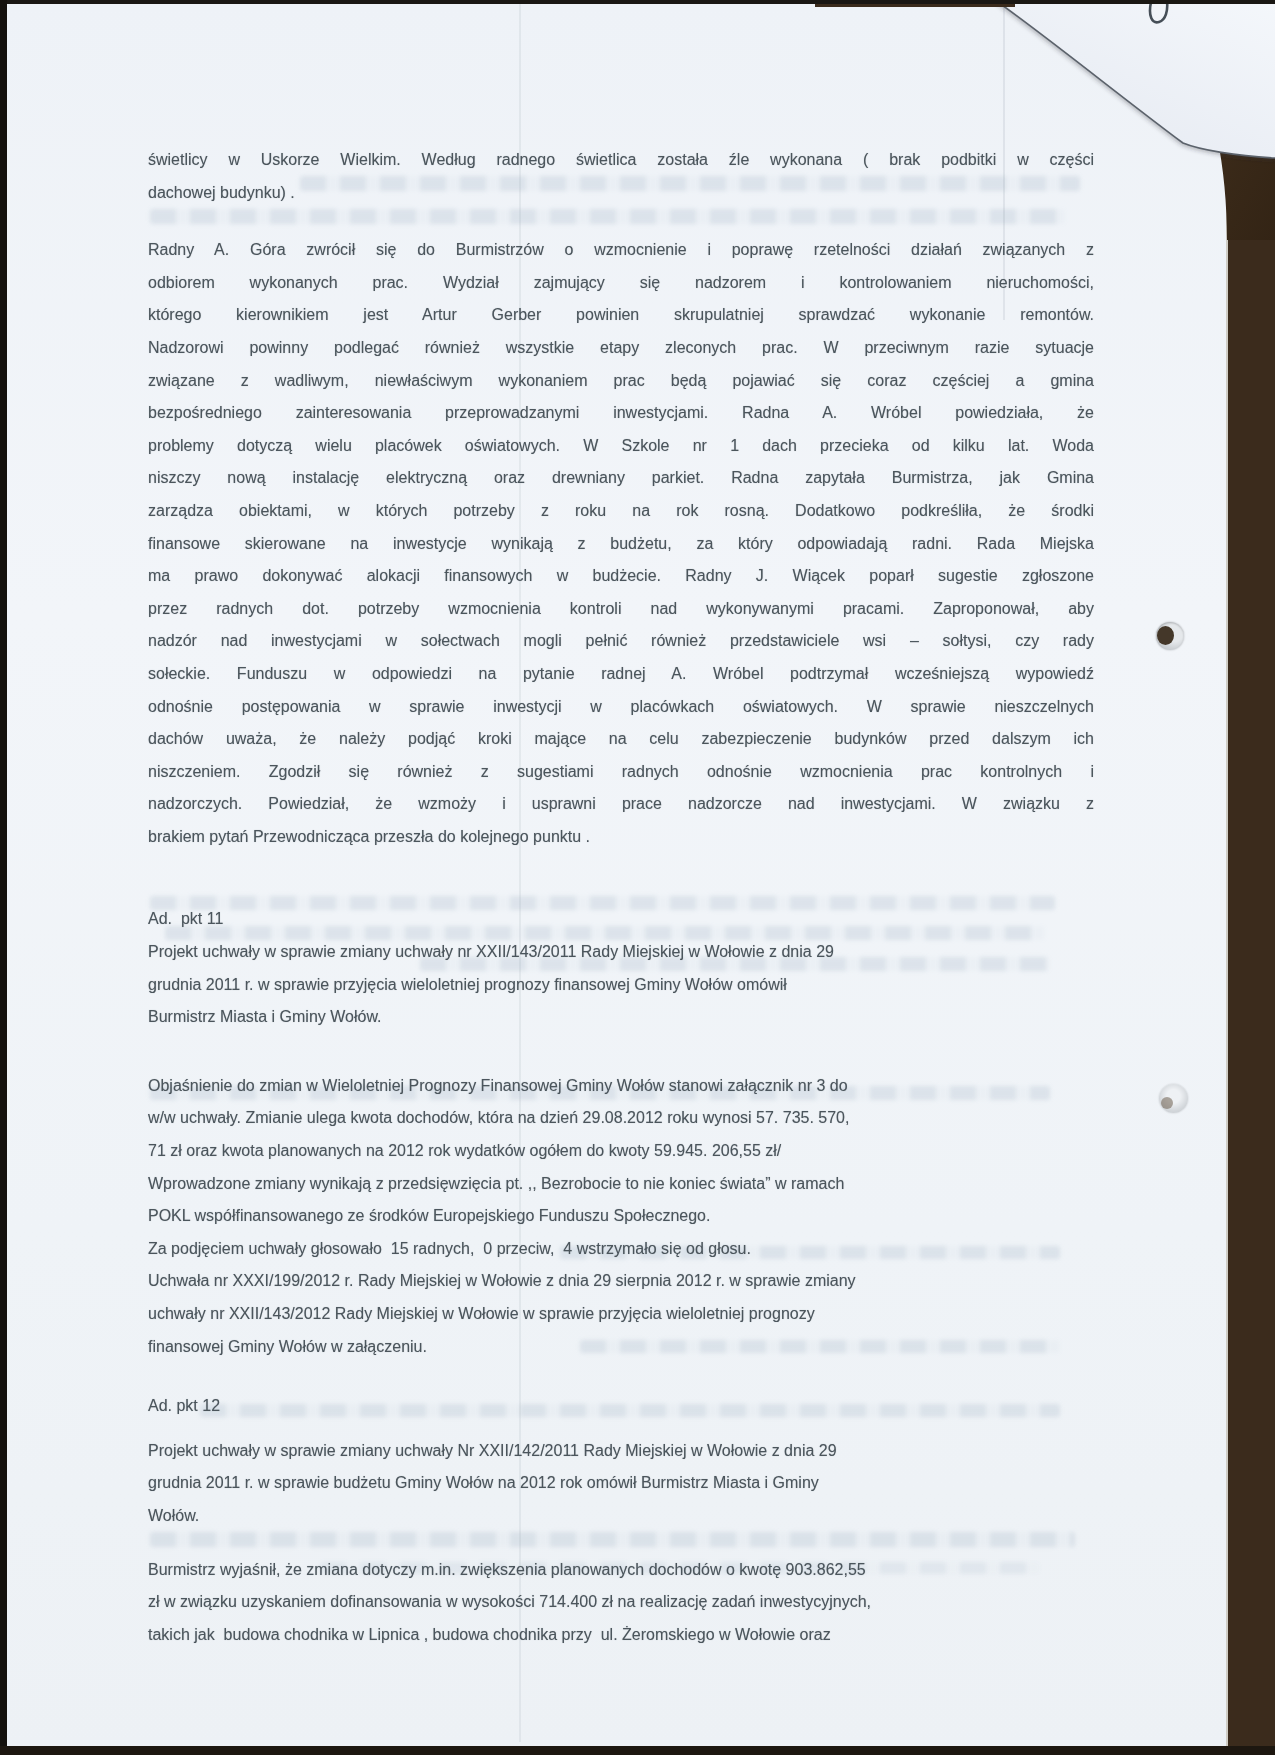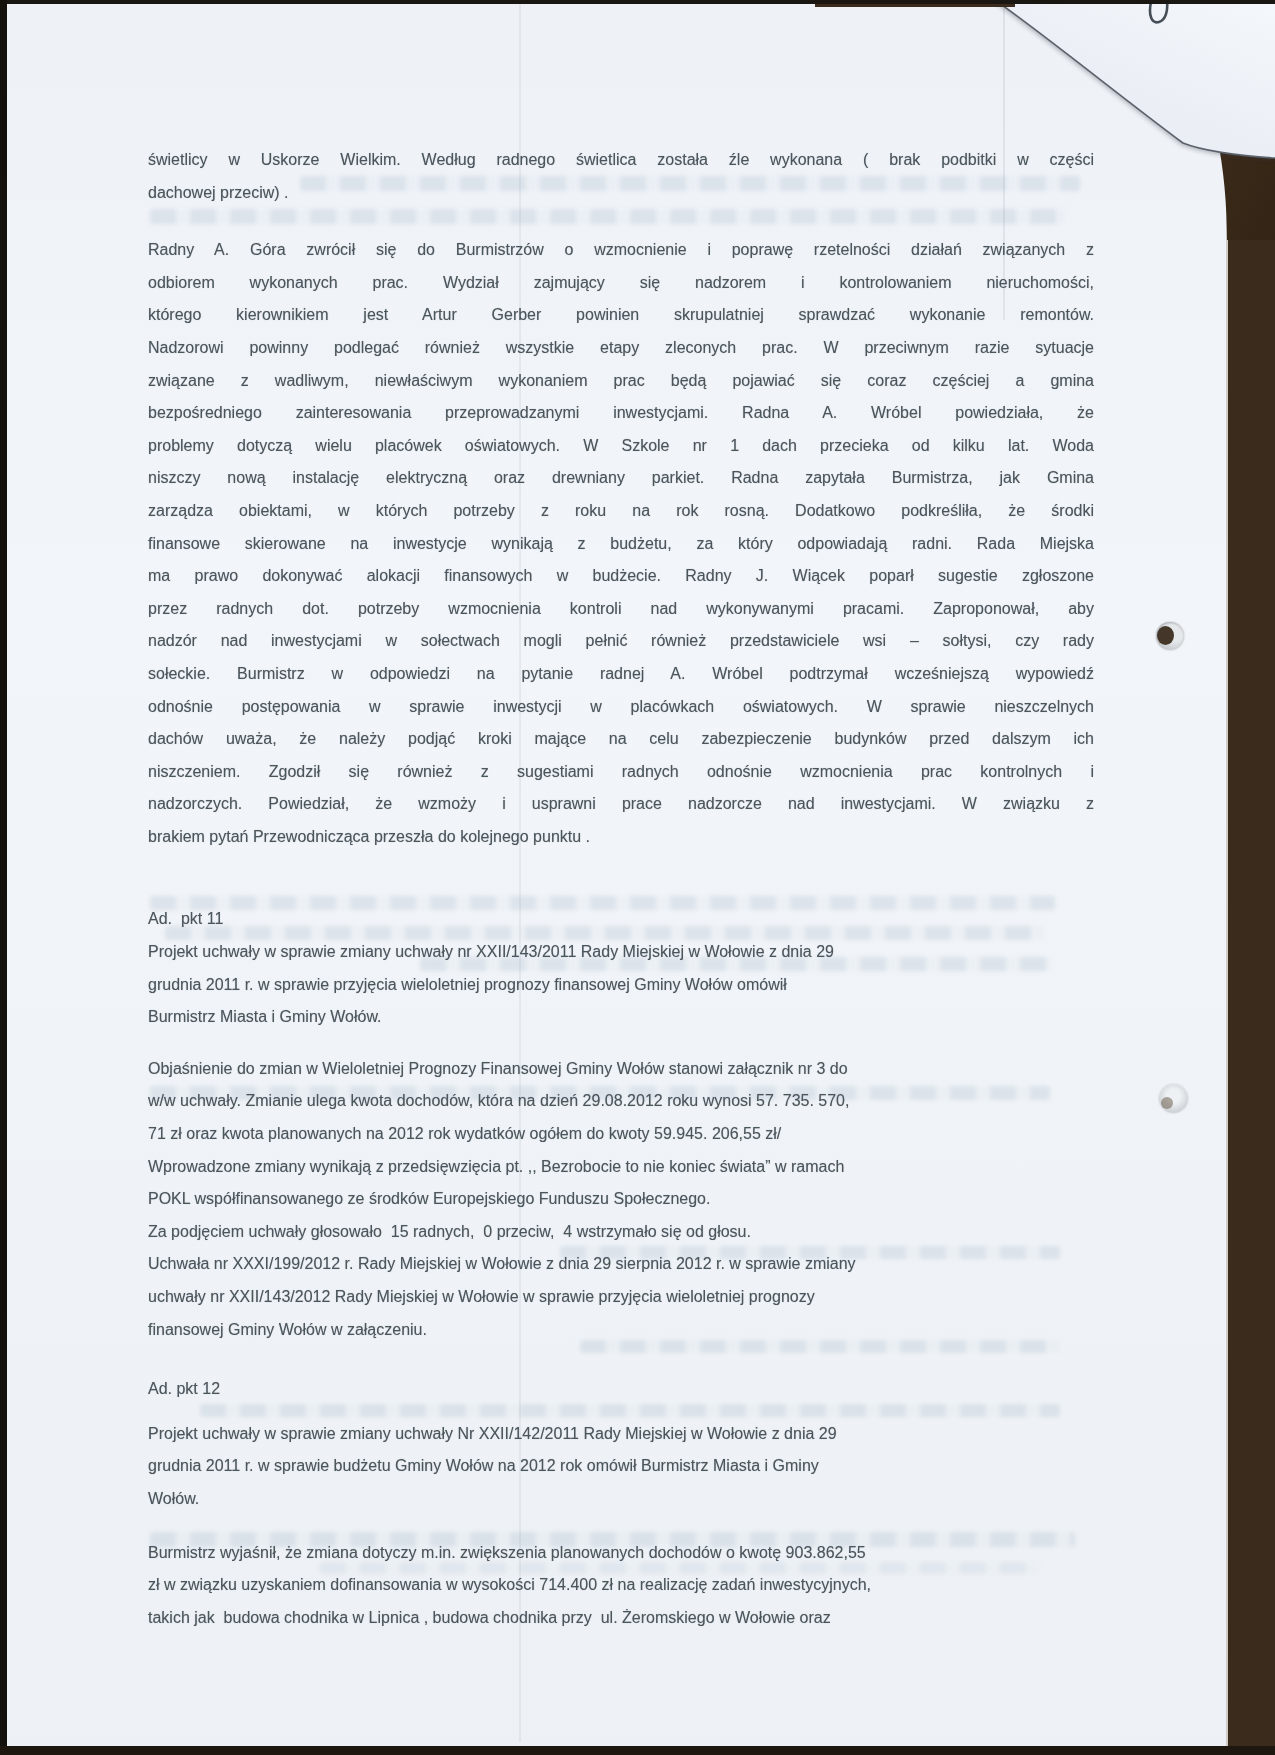--- a/index.html
+++ b/index.html
@@ -31,21 +31,21 @@
   #crease1{left:519px;top:0;width:2px;height:1742px;}
   #crease2{left:1003px;top:0;width:2px;height:320px;background:rgba(120,135,150,0.14);}
   
   #content{position:absolute;left:148px;top:144px;width:946px;z-index:2;
            color:#4b555c;font-size:16px;line-height:32.6px;
            text-shadow:0 0 1px rgba(74,84,92,0.38);}
   .block{margin:0;}
   .line{height:32.6px;white-space:pre;}
   .line.j{text-align:justify;text-align-last:justify;white-space:normal;}
   .b0{margin-top:0;} .b1{margin-top:25px;} .b2{margin-top:50px;} .b3{margin-top:0;}
-  .b4{margin-top:19px;} .b5{margin-top:27px;} .b6{margin-top:12px;} .b7{margin-top:21px;}
+  .b4{margin-top:36px;} .b5{margin-top:27px;} .b6{margin-top:12px;} .b7{margin-top:21px;}
 </style>
 </head>
 <body>
 
 <div id="scan">
 
   <div class="smudge" style="left:300px;top:176px;width:780px;height:15px;"></div>
   <div class="smudge" style="left:150px;top:209px;width:915px;height:15px;"></div>
   <div class="smudge" style="left:150px;top:896px;width:905px;height:14px;"></div>
   <div class="smudge" style="left:165px;top:926px;width:880px;height:14px;"></div>
@@ -56,37 +56,37 @@
   <div class="smudge" style="left:200px;top:1404px;width:860px;height:13px;"></div>
   <div class="smudge" style="left:150px;top:1532px;width:925px;height:15px;"></div>
   <div class="smudge" style="left:320px;top:1562px;width:720px;height:12px;opacity:.7;"></div>
 
   <div class="crease" id="crease1"></div>
   <div class="crease" id="crease2"></div>
 
   <div id="content">
       <div class="block b0">
         <div class="line j">świetlicy w Uskorze Wielkim. Według radnego świetlica została źle wykonana ( brak podbitki w części</div>
-        <div class="line">dachowej przeciw) .</div>
+        <div class="line">dachowej budynku) .</div>
       </div>
       <div class="block b1">
         <div class="line j">Radny A. Góra zwrócił się do Burmistrzów o wzmocnienie i poprawę rzetelności działań związanych z</div>
         <div class="line j">odbiorem wykonanych prac. Wydział zajmujący się nadzorem i kontrolowaniem nieruchomości,</div>
         <div class="line j">którego kierownikiem jest Artur Gerber powinien skrupulatniej sprawdzać wykonanie remontów.</div>
         <div class="line j">Nadzorowi powinny podlegać również wszystkie etapy zleconych prac. W przeciwnym razie sytuacje</div>
         <div class="line j">związane z wadliwym, niewłaściwym wykonaniem prac będą pojawiać się coraz częściej a gmina</div>
         <div class="line j">bezpośredniego zainteresowania przeprowadzanymi inwestycjami. Radna A. Wróbel powiedziała, że</div>
         <div class="line j">problemy dotyczą wielu placówek oświatowych. W Szkole nr 1 dach przecieka od kilku lat. Woda</div>
         <div class="line j">niszczy nową instalację elektryczną oraz drewniany parkiet. Radna zapytała Burmistrza, jak Gmina</div>
         <div class="line j">zarządza obiektami, w których potrzeby z roku na rok rosną. Dodatkowo podkreśliła, że środki</div>
         <div class="line j">finansowe skierowane na inwestycje wynikają z budżetu, za który odpowiadają radni. Rada Miejska</div>
         <div class="line j">ma  prawo dokonywać alokacji finansowych w budżecie. Radny J. Wiącek poparł sugestie zgłoszone</div>
         <div class="line j">przez radnych dot. potrzeby wzmocnienia kontroli nad wykonywanymi pracami. Zaproponował, aby</div>
         <div class="line j">nadzór nad inwestycjami w sołectwach mogli pełnić również przedstawiciele wsi – sołtysi, czy rady</div>
-        <div class="line j">sołeckie. Burmistrz w odpowiedzi na pytanie radnej A. Wróbel podtrzymał wcześniejszą wypowiedź</div>
+        <div class="line j">sołeckie. Funduszu w odpowiedzi na pytanie radnej A. Wróbel podtrzymał wcześniejszą wypowiedź</div>
         <div class="line j">odnośnie postępowania w sprawie inwestycji w placówkach oświatowych. W sprawie nieszczelnych</div>
         <div class="line j">dachów uważa, że należy podjąć kroki mające na celu zabezpieczenie budynków przed dalszym ich</div>
         <div class="line j">niszczeniem. Zgodził się również z sugestiami radnych odnośnie wzmocnienia prac kontrolnych i</div>
         <div class="line j">nadzorczych. Powiedział, że wzmoży i usprawni prace nadzorcze nad inwestycjami. W związku z</div>
         <div class="line">brakiem pytań Przewodnicząca przeszła do kolejnego punktu .</div>
       </div>
       <div class="block b2">
         <div class="line">Ad.  pkt 11</div>
       </div>
       <div class="block b3">

